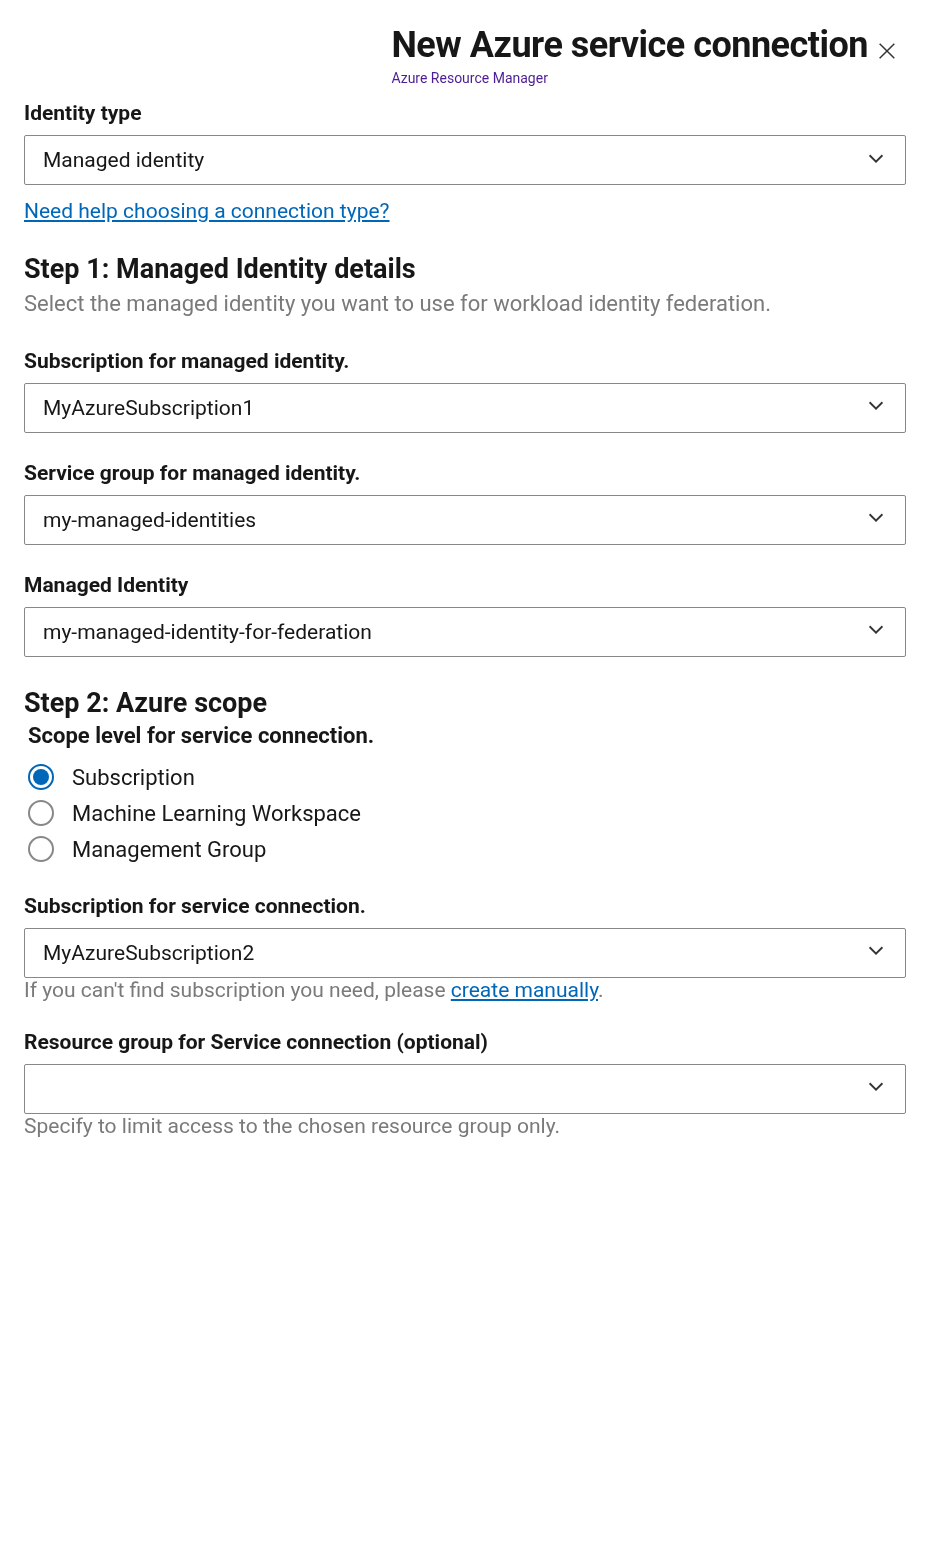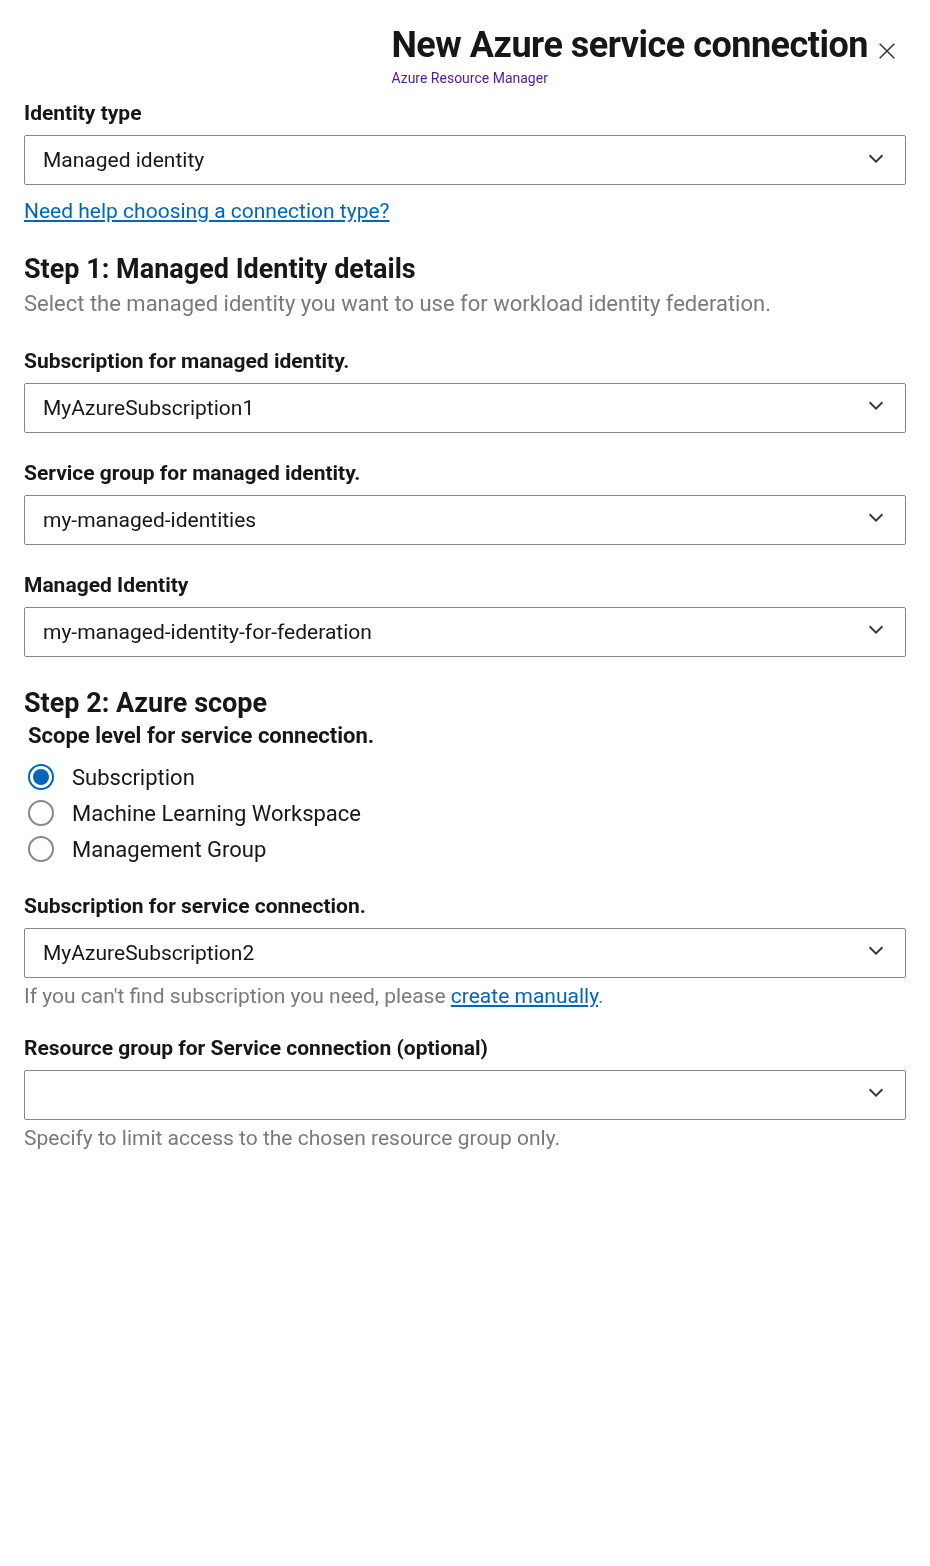--- a/index.html
+++ b/index.html
@@ -108,21 +108,20 @@
     position: absolute;
     top: 3px; left: 3px;
     width: 16px; height: 16px;
     background: #0067b8;
     border-radius: 50%;
   }
   .radio-label { font-size: 22px; }
   .hint {
     font-size: 21px;
     color: #7a7a7a;
-    margin-top: 6px;
   }
   .hint .link-inline {
     color: #0067b8;
     text-decoration: underline;
     cursor: pointer;
   }
 </style>
 </head>
 <body>
 

